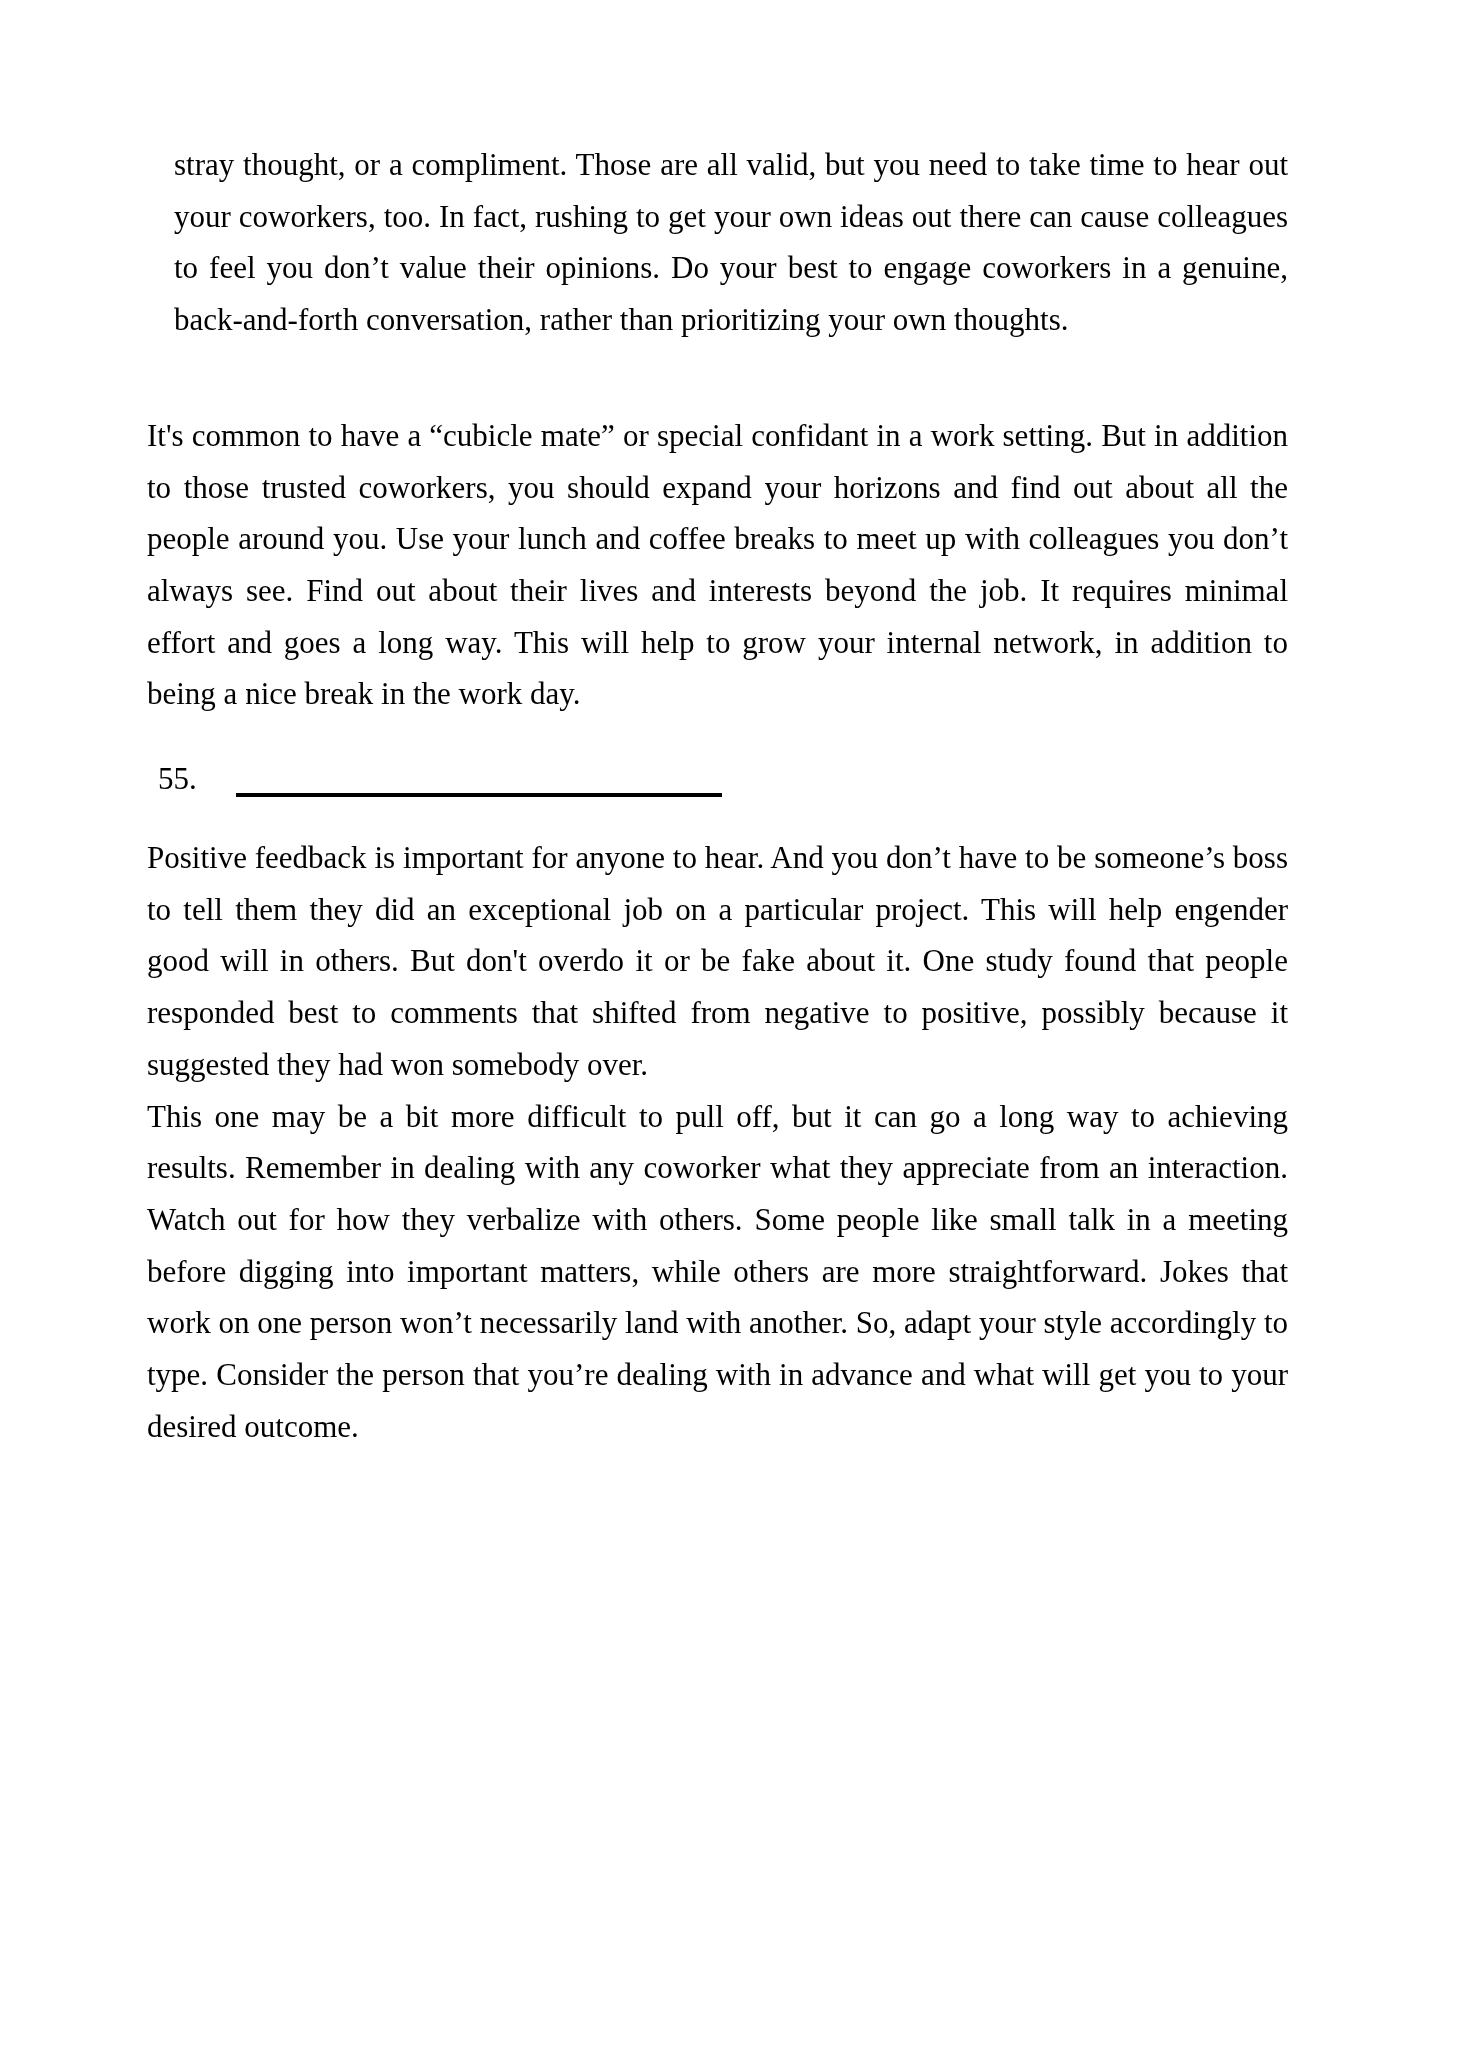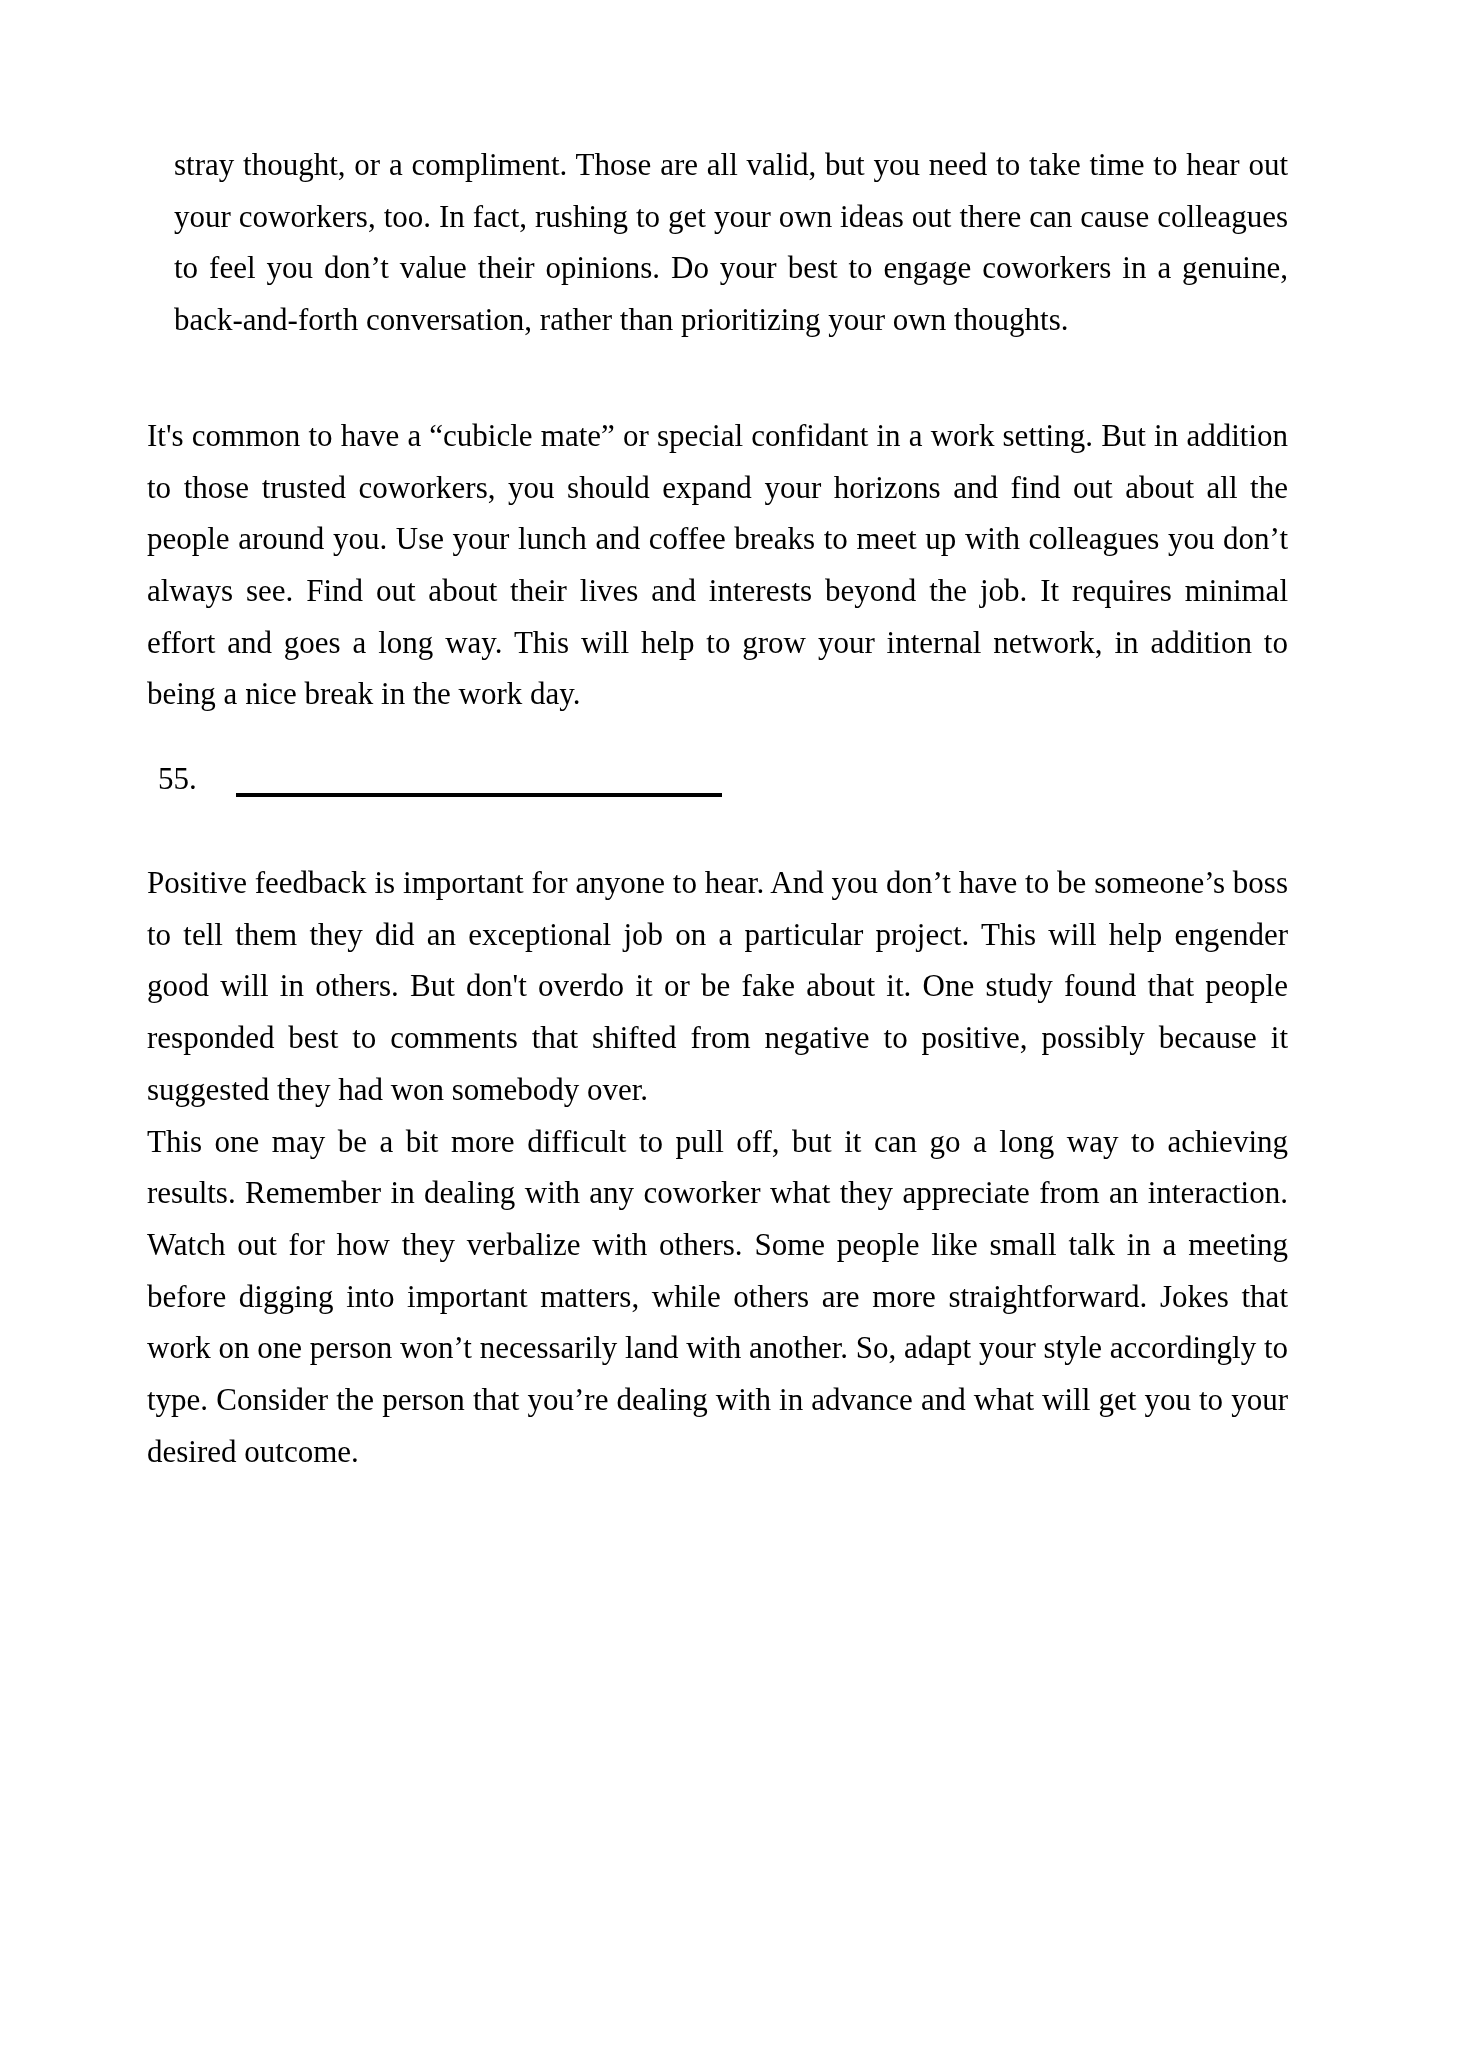--- a/index.html
+++ b/index.html
@@ -48,21 +48,21 @@
     border-bottom: 4px solid #000000;
     vertical-align: -8px;
   }
   .blank-line-43 { width: 517px; margin-left: 14px; }
   .blank-line-44 { width: 486px; margin-left: 39px; }
   .blank-line-45 { width: 486px; margin-left: 39px; }
 
   .row-43 { margin-top: 28px; }
   .p2     { margin-top: 64px; }
   .row-44 { margin-top: 33px; }
-  .p3     { margin-top: 52px; }
+  .p3     { margin-top: 27px; }
   .row-45 { margin-top: 34px; }
   .p4     { }
 
   .page-number {
     position: absolute;
     top: 1954px;
     left: 0;
     width: 100%;
     text-align: center;
     font-size: 28px;

